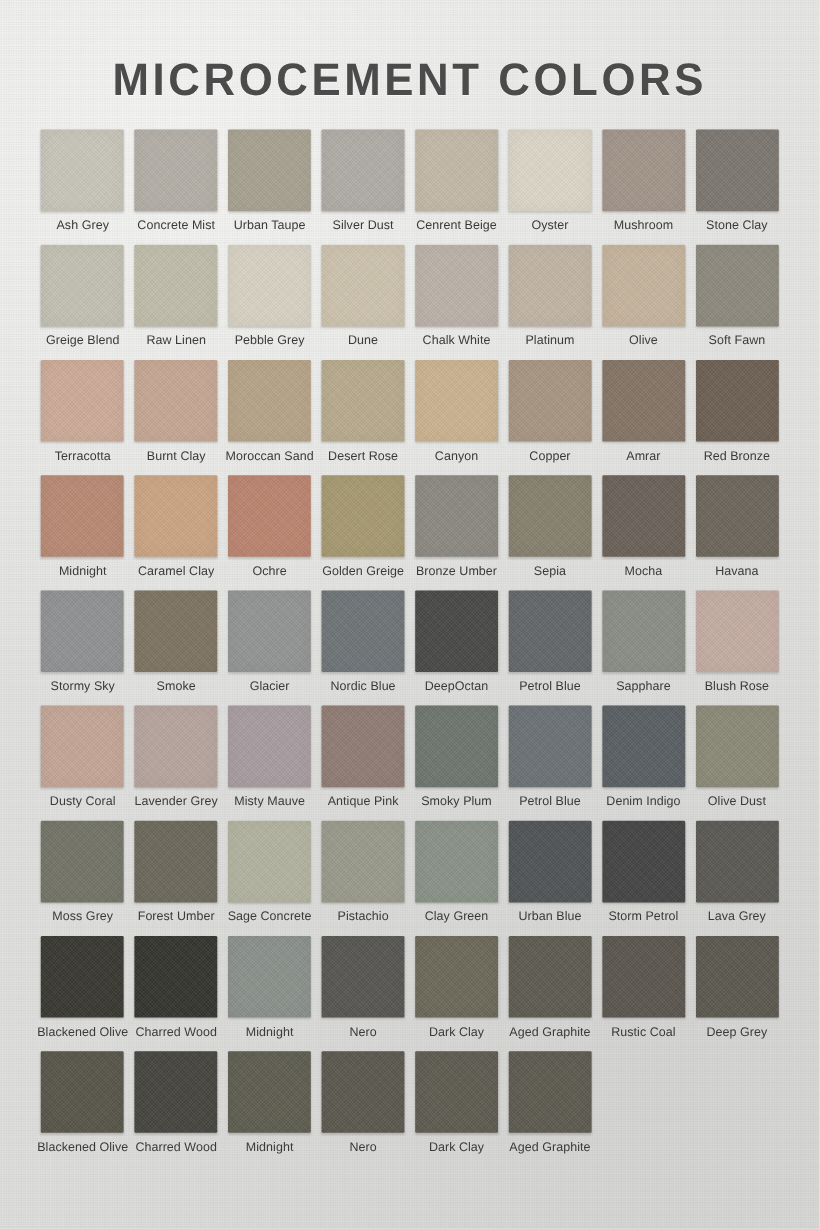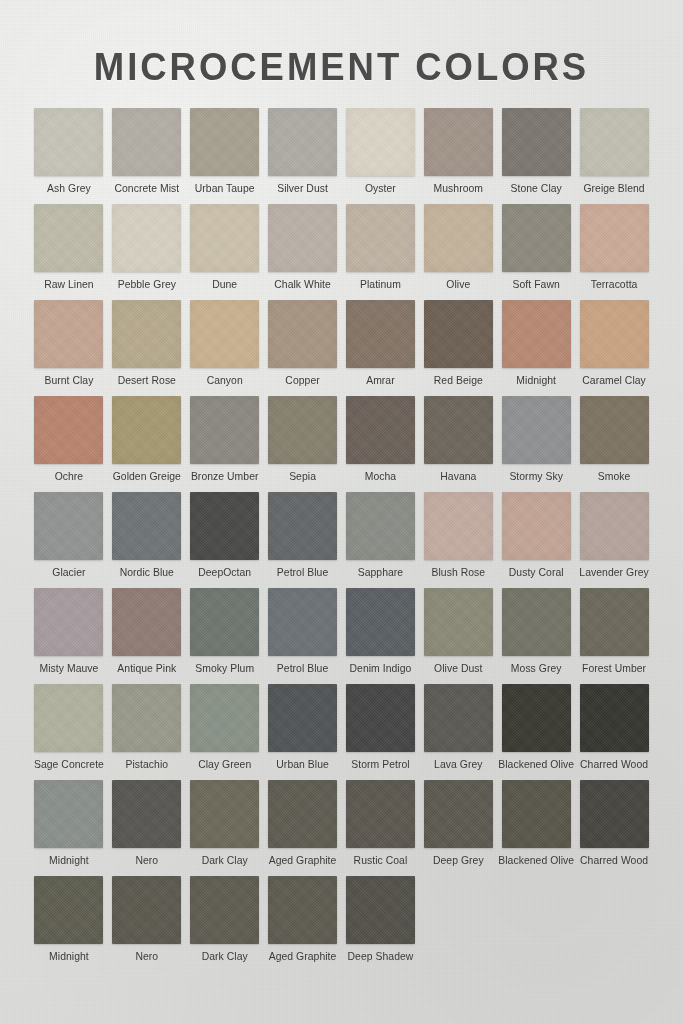--- a/index.html
+++ b/index.html
@@ -120,20 +120,24 @@
       </div>
       <div class="swatch-cell">
         <div class="chip" style="background-color: rgb(168, 162, 145);"></div>
         <div class="chip-label">Urban Taupe</div>
       </div>
       <div class="swatch-cell">
         <div class="chip" style="background-color: rgb(176, 172, 166);"></div>
         <div class="chip-label">Silver Dust</div>
       </div>
       <div class="swatch-cell">
+        <div class="chip" style="background-color: rgb(195, 185, 167);"></div>
+        <div class="chip-label">Cenrent Beige</div>
+      </div>
+      <div class="swatch-cell">
         <div class="chip" style="background-color: rgb(220, 214, 199);"></div>
         <div class="chip-label">Oyster</div>
       </div>
       <div class="swatch-cell">
         <div class="chip" style="background-color: rgb(163, 149, 138);"></div>
         <div class="chip-label">Mushroom</div>
       </div>
       <div class="swatch-cell">
         <div class="chip" style="background-color: rgb(125, 120, 113);"></div>
         <div class="chip-label">Stone Clay</div>
@@ -172,38 +176,42 @@
       </div>
       <div class="swatch-cell">
         <div class="chip" style="background-color: rgb(205, 171, 152);"></div>
         <div class="chip-label">Terracotta</div>
       </div>
       <div class="swatch-cell">
         <div class="chip" style="background-color: rgb(198, 167, 148);"></div>
         <div class="chip-label">Burnt Clay</div>
       </div>
       <div class="swatch-cell">
+        <div class="chip" style="background-color: rgb(183, 164, 136);"></div>
+        <div class="chip-label">Moroccan Sand</div>
+      </div>
+      <div class="swatch-cell">
         <div class="chip" style="background-color: rgb(184, 171, 142);"></div>
         <div class="chip-label">Desert Rose</div>
       </div>
       <div class="swatch-cell">
         <div class="chip" style="background-color: rgb(203, 179, 144);"></div>
         <div class="chip-label">Canyon</div>
       </div>
       <div class="swatch-cell">
         <div class="chip" style="background-color: rgb(168, 150, 131);"></div>
         <div class="chip-label">Copper</div>
       </div>
       <div class="swatch-cell">
         <div class="chip" style="background-color: rgb(133, 117, 103);"></div>
         <div class="chip-label">Amrar</div>
       </div>
       <div class="swatch-cell">
         <div class="chip" style="background-color: rgb(110, 97, 85);"></div>
-        <div class="chip-label">Red Beige</div>
+        <div class="chip-label">Red Bronze</div>
       </div>
       <div class="swatch-cell">
         <div class="chip" style="background-color: rgb(185, 138, 116);"></div>
         <div class="chip-label">Midnight</div>
       </div>
       <div class="swatch-cell">
         <div class="chip" style="background-color: rgb(203, 165, 132);"></div>
         <div class="chip-label">Caramel Clay</div>
       </div>
       <div class="swatch-cell">
@@ -374,19 +382,15 @@
         <div class="chip" style="background-color: rgb(92, 90, 79);"></div>
         <div class="chip-label">Nero</div>
       </div>
       <div class="swatch-cell">
         <div class="chip" style="background-color: rgb(95, 93, 82);"></div>
         <div class="chip-label">Dark Clay</div>
       </div>
       <div class="swatch-cell">
         <div class="chip" style="background-color: rgb(94, 92, 81);"></div>
         <div class="chip-label">Aged Graphite</div>
-      </div>
-      <div class="swatch-cell">
-        <div class="chip" style="background-color: rgb(83, 81, 74);"></div>
-        <div class="chip-label">Deep Shadew</div>
       </div>
     </div>
 </div>
 
 </body></html>

